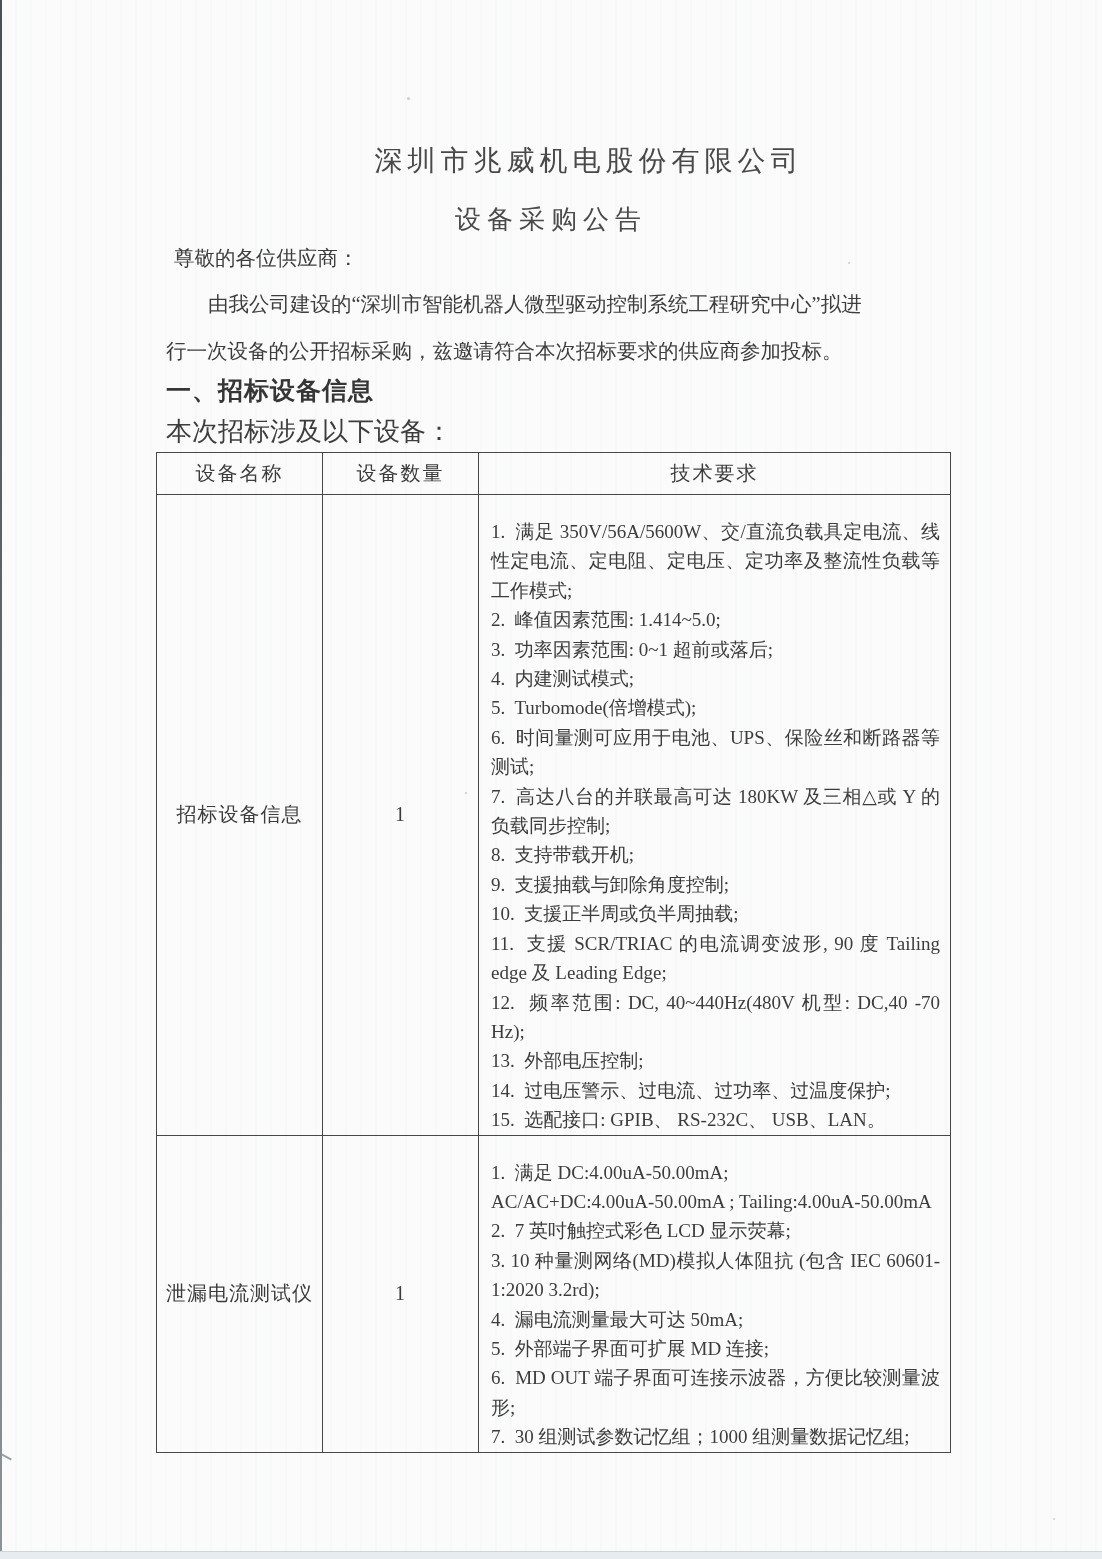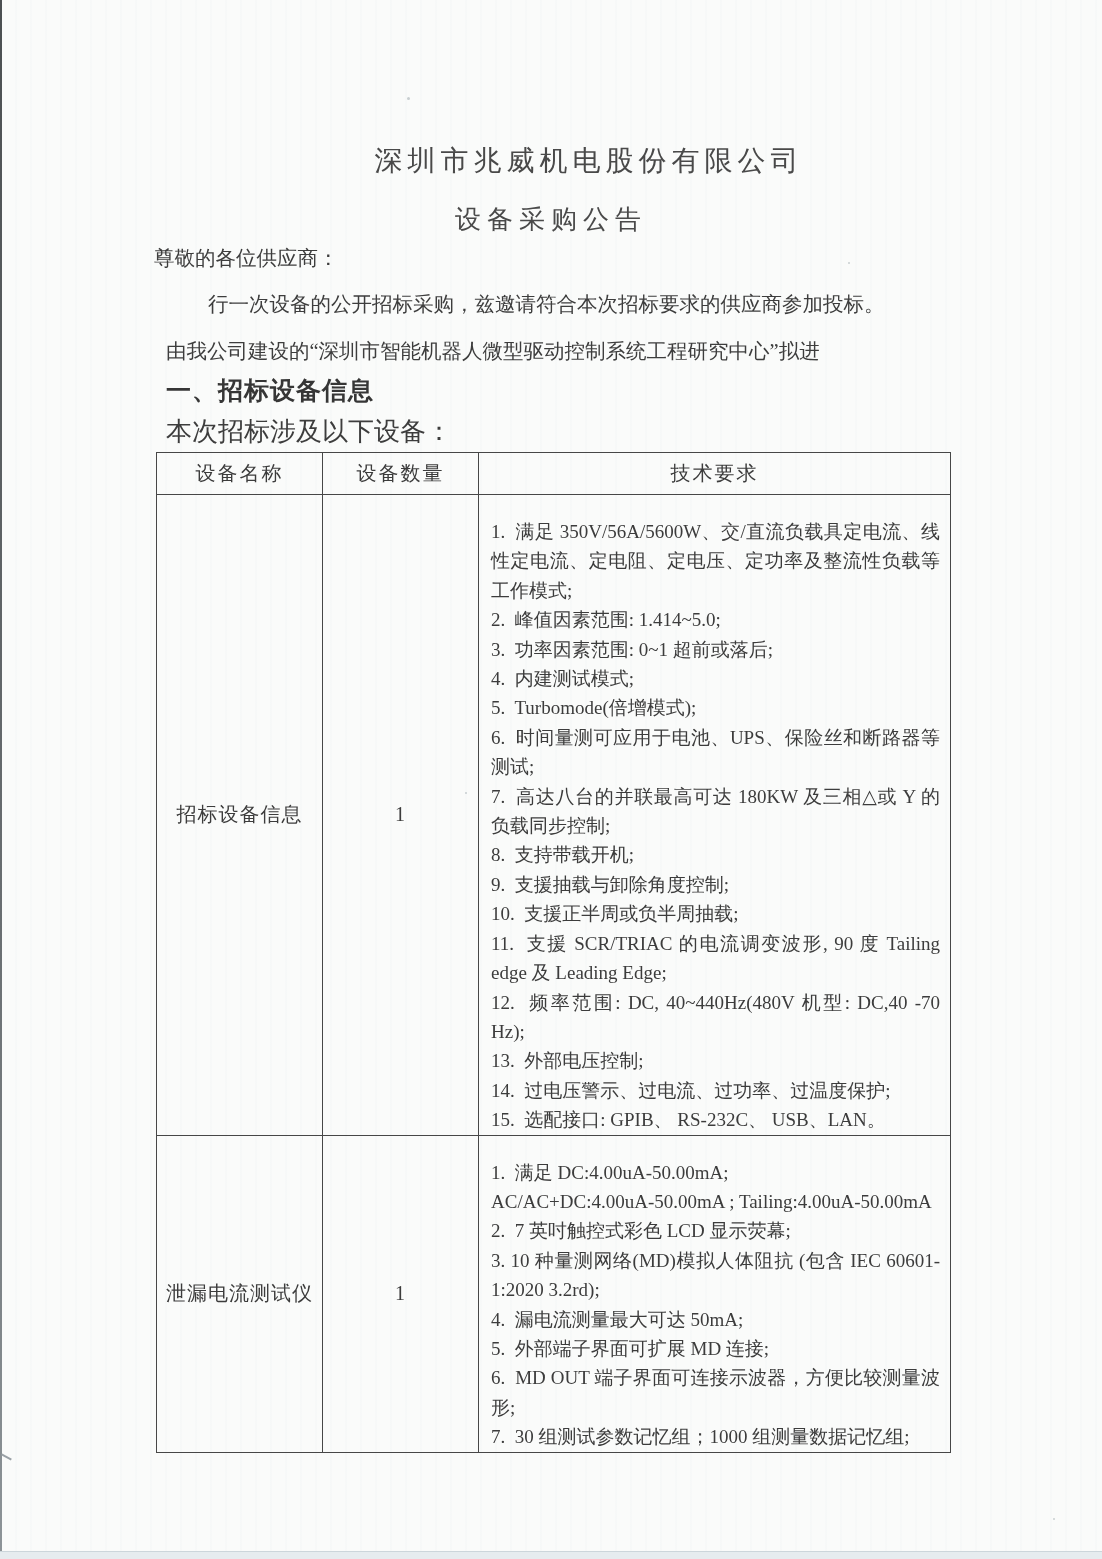--- a/index.html
+++ b/index.html
@@ -35,21 +35,21 @@
     position:absolute;top:141px;left:0;width:1102px;
     text-align:center;font-size:28px;line-height:40px;
     letter-spacing:5px;color:#494949;font-weight:400;padding-left:38px;
   }
   .doc-subtitle{
     position:absolute;top:201px;left:0;width:1102px;
     text-align:center;font-size:26px;line-height:38px;
     letter-spacing:6px;color:#4a4a4a;font-weight:400;
   }
   .salutation{
-    position:absolute;top:243px;left:154px;
+    position:absolute;top:243px;left:174px;
     font-size:20.5px;line-height:30px;color:#3d3d3d;
   }
   .intro{
     position:absolute;top:281px;left:166px;width:778px;
     font-size:20.5px;color:#3d3d3d;
   }
   .intro .intro-line{line-height:47px;white-space:nowrap;}
   .intro .intro-line:first-child{text-indent:42px;}
   .section-heading{
     position:absolute;top:376px;left:166px;
@@ -97,22 +97,22 @@
 <div class="speck s2"></div>
 <div class="speck s3"></div>
 <div class="speck s4"></div>
 <div class="speck s5"></div>
 
 <div class="doc-title">深圳市兆威机电股份有限公司</div>
 <div class="doc-subtitle">设备采购公告</div>
 <div class="salutation">尊敬的各位供应商：</div>
 
 <div class="intro">
+  <div class="intro-line">由我公司建设的“深圳市智能机器人微型驱动控制系统工程研究中心”拟进</div>
   <div class="intro-line">行一次设备的公开招标采购，兹邀请符合本次招标要求的供应商参加投标。</div>
-  <div class="intro-line">由我公司建设的“深圳市智能机器人微型驱动控制系统工程研究中心”拟进</div>
 </div>
 
 <div class="section-heading">一、招标设备信息</div>
 <div class="table-lead">本次招标涉及以下设备：</div>
 
 <table class="equip">
   <colgroup>
     <col class="c-name">
       <col class="c-qty">
       <col class="c-req">

